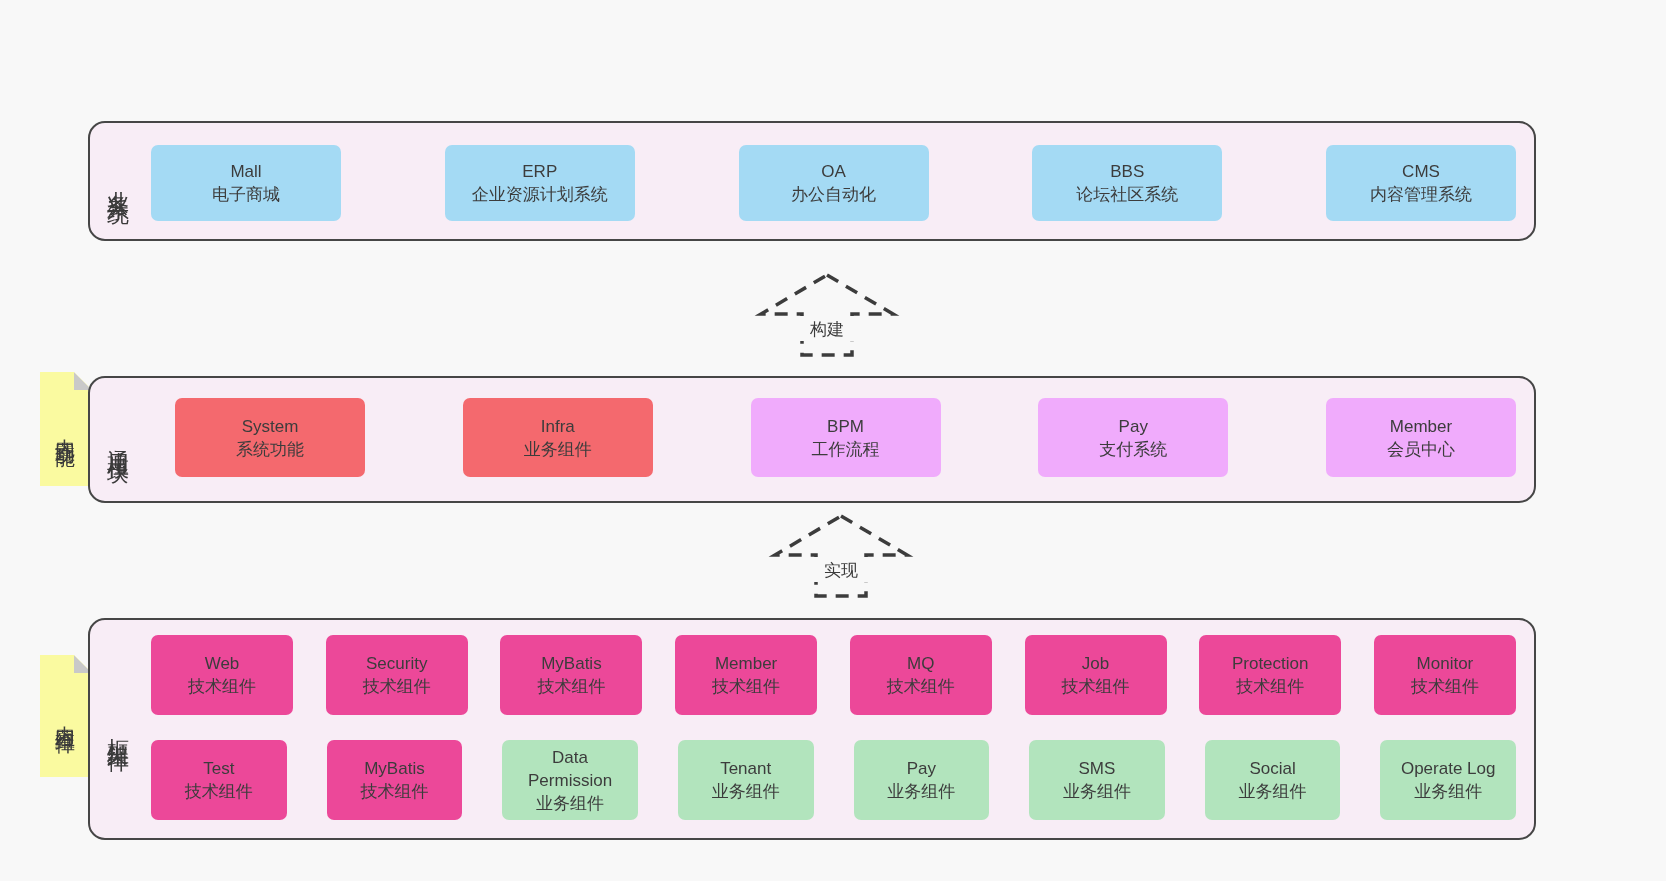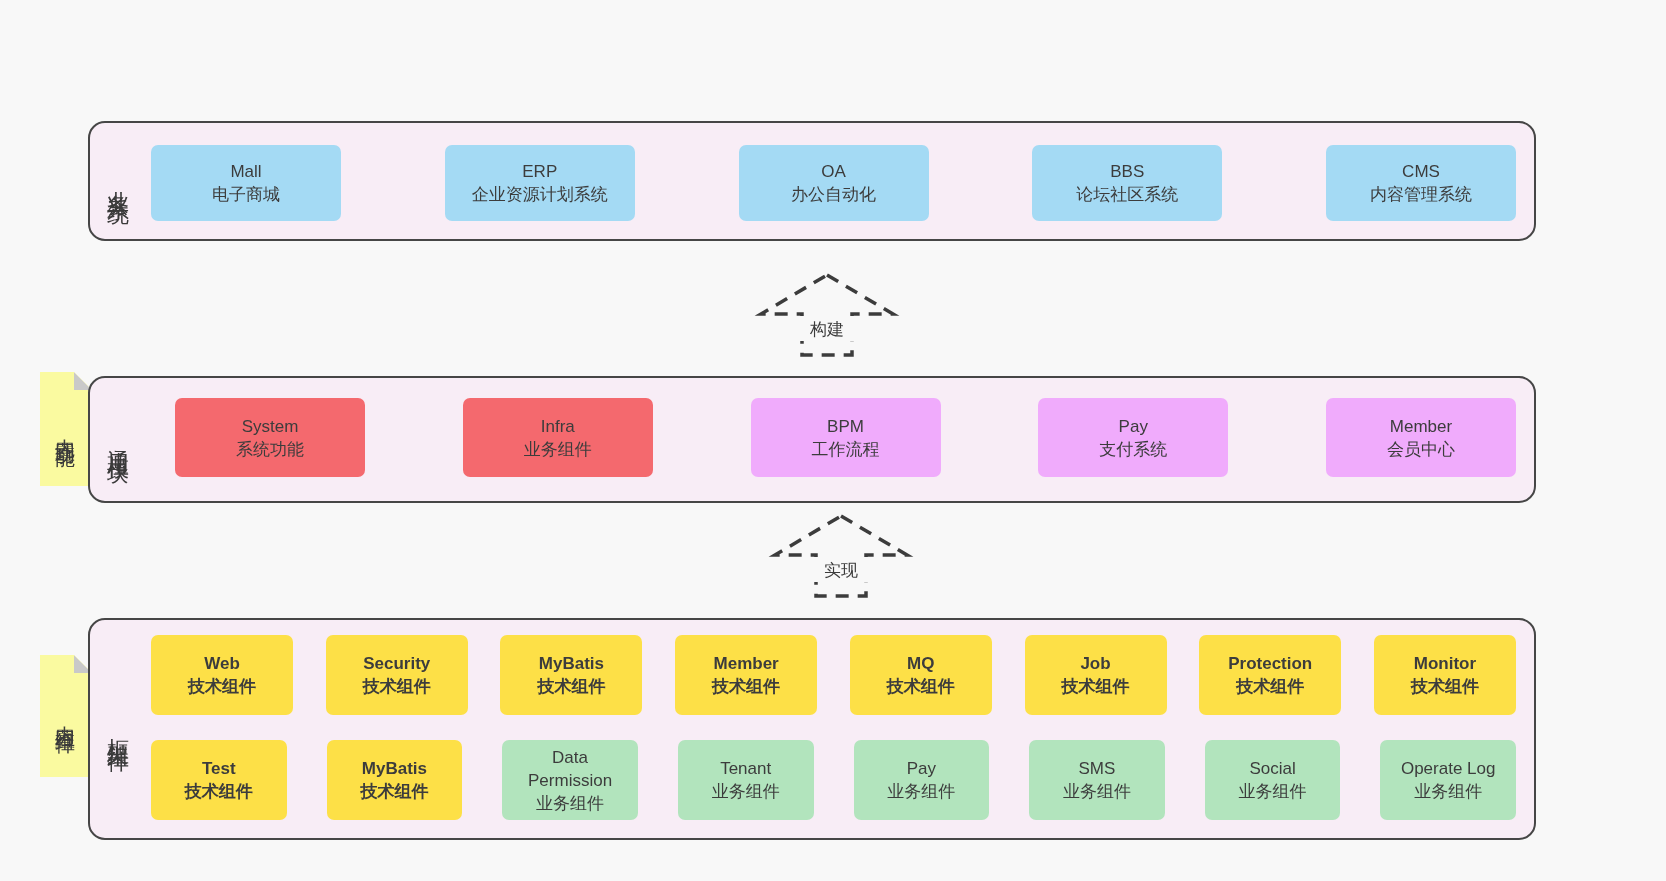--- a/index.html
+++ b/index.html
@@ -42,21 +42,21 @@
     display:flex; flex-direction:column; align-items:center; justify-content:center;
     text-align:center; font-size:17px; line-height:23px;
     padding:0 14px;
   }
   .layer-1 .box { width:190px; height:76px; }
   .layer-2 .box { width:190px; height:79px; }
   .layer-3 .box { width:142px; height:80px; }
   .box.blue        { background:#a4daf4; }
   .box.red         { background:#f4696e; }
   .box.pink        { background:#f0abfc; }
-  .box.green       { background:#fde047;font-weight:bold; }
+  .box.green       { background:#ec4899; }
   .box.green-light { background:#b2e4bd; }
 
   
   .sticky {
     position:absolute; left:40px; width:52px;
     background:#fafaa0; z-index:0;
     clip-path:polygon(0 0, calc(100% - 18px) 0, 100% 18px, 100% 100%, 0 100%);
     display:flex; align-items:center; justify-content:center;
   }
   .sticky-1 { top:372px; height:114px; }

